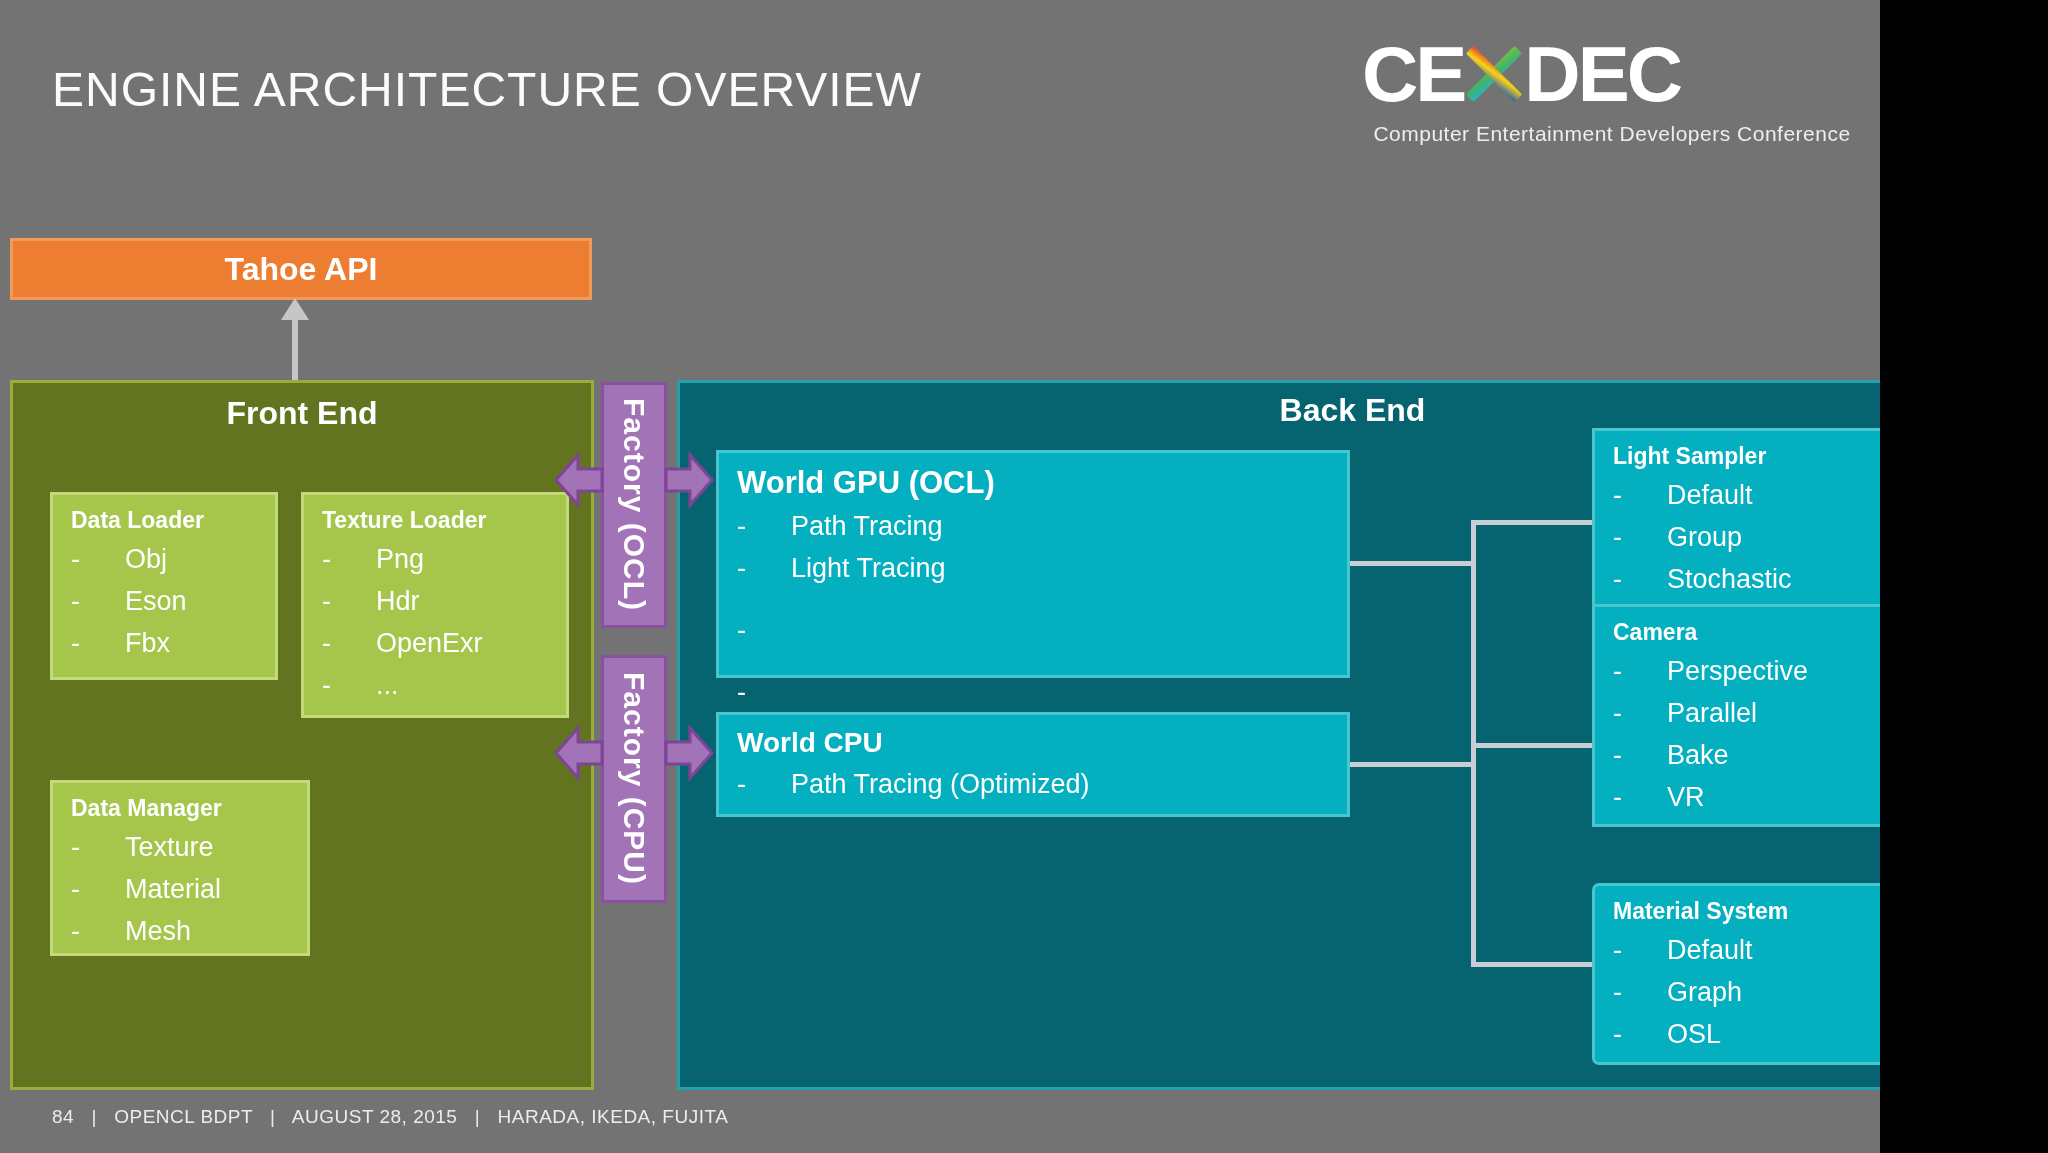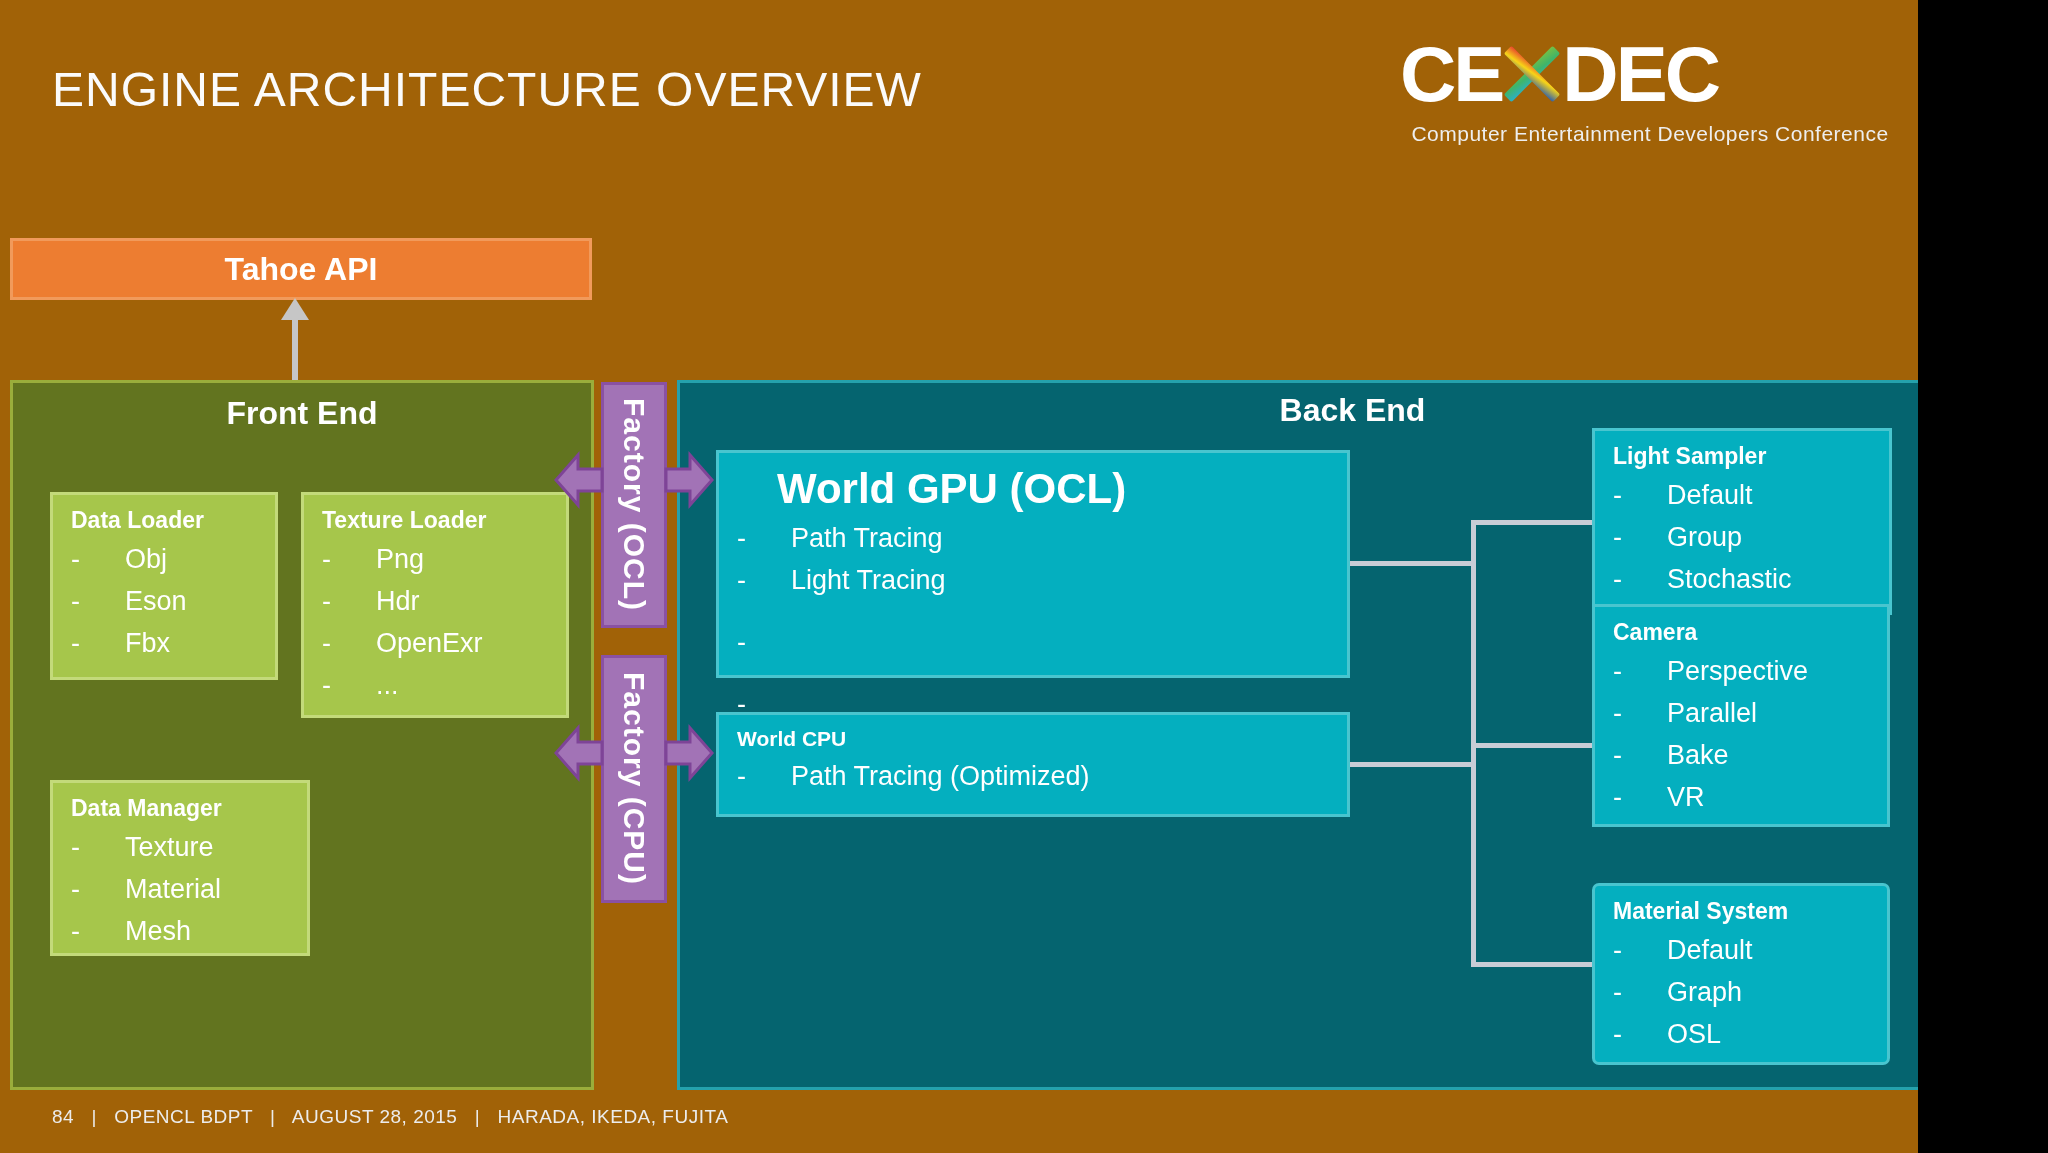--- a/index.html
+++ b/index.html
@@ -1,18 +1,18 @@
 <!DOCTYPE html>
 <html><head>
 <meta charset="utf-8">
 <style>
   html,body { margin:0; padding:0; background:#000; }
   .slide {
     position:relative; width:1880px; height:1153px; overflow:hidden;
-    background:#a16207; font-family:"Liberation Sans", sans-serif; color:#fff;padding-left:38px;
+    background:#737373; font-family:"Liberation Sans", sans-serif; color:#fff;
   }
   
   .slide-title {
     position:absolute; left:52px; top:62px; font-size:48px; font-weight:500;
     letter-spacing:1px; color:#fbfbfb;
   }
   .logo { position:absolute; right:18px; top:28px; width:500px; text-align:center; }
   .logo-row { display:flex; align-items:center; justify-content:flex-start; height:92px; }
   .logo-cedec { font-size:78px; font-weight:800; letter-spacing:-3px; line-height:1; }
   .logo-x { width:56px; height:56px; margin:0 2px; }
@@ -177,42 +177,42 @@
   </div>
 
   <div class="conn" style="left:1471px; top:520px; width:5px; height:447px;"></div>
   <div class="conn" style="left:1471px; top:520px; width:121px; height:5px;"></div>
   <div class="conn" style="left:1350px; top:561px; width:123px; height:5px;"></div>
   <div class="conn" style="left:1471px; top:743px; width:121px; height:5px;"></div>
   <div class="conn" style="left:1350px; top:762px; width:123px; height:5px;"></div>
   <div class="conn" style="left:1471px; top:962px; width:121px; height:5px;"></div>
 
   <div class="abs node cyan-box" style="left:716px; top:450px; width:634px; height:228px;">
-    <div class="node-title" style="font-size:42px;margin-left:40px;">World GPU (OCL)</div>
+    <div class="node-title" style="font-size:31px;">World GPU (OCL)</div>
     <div>
         <div class="li">
           <span class="dash">-</span>
           <span class="li-label">Path Tracing</span>
         </div>
         <div class="li">
           <span class="dash">-</span>
           <span class="li-label">Light Tracing</span>
         </div>
         <div class="li li-empty">
           <span class="dash">-</span>
           <span class="li-label"></span>
         </div>
         <div class="li li-empty">
           <span class="dash">-</span>
           <span class="li-label"></span>
         </div>
       </div>
   </div>
   <div class="abs node cyan-box" style="left:716px; top:712px; width:634px; height:105px;">
-    <div class="node-title" style="font-size:21px;">World CPU</div>
+    <div class="node-title" style="font-size:28px;">World CPU</div>
     <div>
         <div class="li">
           <span class="dash">-</span>
           <span class="li-label">Path Tracing (Optimized)</span>
         </div>
       </div>
   </div>
 
   <div class="abs node cyan-box" style="left:1592px; top:428px; width:300px; height:187px;">
     <div class="node-title">Light Sampler</div>

